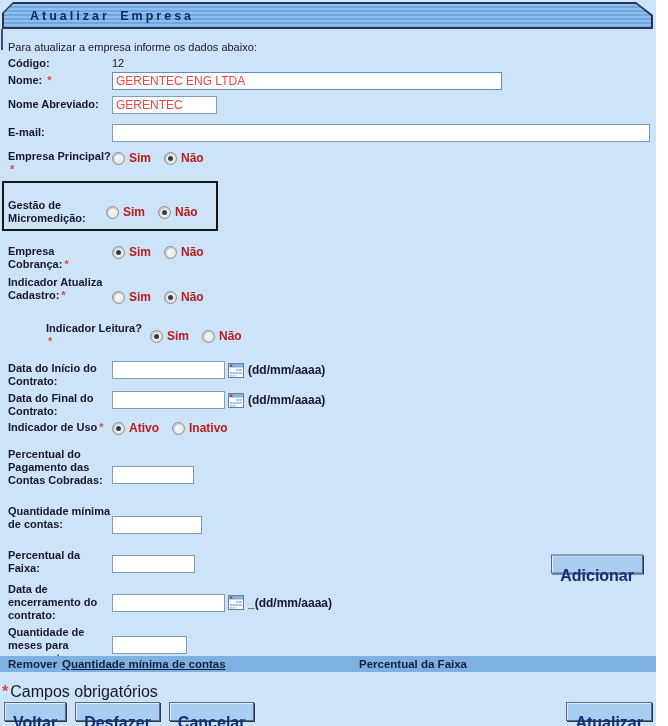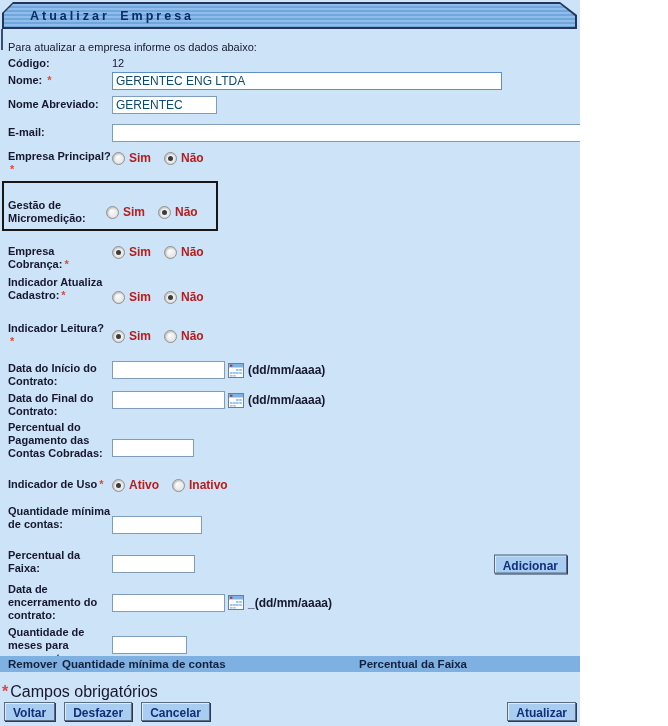--- a/index.html
+++ b/index.html
@@ -1,17 +1,17 @@
 <!DOCTYPE html>
 <html><head>
 <meta charset="utf-8">
 <style>
   * { margin:0; padding:0; box-sizing:border-box; }
   body { font-family:"Liberation Sans", sans-serif; }
-  .page { position:relative; width:580px; height:726px; background:#cde3f7; overflow:hidden; }
+  .page { position:relative; width:656px; height:726px; background:#cde3f7; overflow:hidden; }
 
   
   .titlebar { position:absolute; left:2px; top:2px; right:3px; height:27px;
     background:#26335a;
     clip-path:polygon(0 11px, 11px 0, calc(100% - 17px) 0, 100% 13px, 100% 100%, 0 100%); }
   .titlebar-inner { position:absolute; left:2px; top:2px; right:2px; bottom:2px;
     background:repeating-linear-gradient(to bottom,#8fbeec 0,#8fbeec 2px,#70a6da 2px,#70a6da 4px);
     clip-path:polygon(0 9px, 9px 0, calc(100% - 15px) 0, 100% 12px, 100% 100%, 0 100%);
     display:flex; align-items:center; }
   .title-text { color:#0c2c66; font-size:12.5px; font-weight:bold; letter-spacing:3px; word-spacing:4px; padding-left:26px; }
@@ -26,65 +26,65 @@
   .req { color:#e0463a; font-weight:bold; margin-left:2px; }
 
   .r-intro { min-height:14px; font-size:11px; color:#17172e; }
   .r-codigo { min-height:17px; } .r-codigo .ctrl { font-size:11px; color:#17172e; padding-top:2px; align-items:flex-start; }
   .r-nome { min-height:24px; }
   .r-abrev { min-height:28px; }
   .r-email { min-height:24px; }
   .r-principal { min-height:33px; }
   .r-cobranca { min-height:31px; }
   .r-atualiza { min-height:46px; }
-  .r-leitura { min-height:32px; }
+  .r-leitura { min-height:32px;margin-left:38px; }
   .r-inicio { min-height:30px;margin-top:8px; }
   .r-final { min-height:29px; }
   .r-percpag { min-height:57px; }
   .r-uso { min-height:27px; }
   .r-qmin { min-height:44px; }
   .r-pfaixa { min-height:34px; }
   .r-encerr { min-height:43px; }
   .r-meses { min-height:40px; }
 
   .box-gestao { margin:0 0 12px -6px; width:216px; min-height:50px; border:2px solid #161616;
     display:flex; align-items:center; padding:16px 2px 4px 4px; }
   .box-gestao .lbl { width:98px; padding-top:0; }
 
   .ti { height:18px; border:1px solid #7f9db9; background:#fff; font-family:"Liberation Sans",sans-serif;
-    font-size:12px; color:#0c4a6e; padding:0 3px; }
+    font-size:12px; color:#ef4444; padding:0 3px; }
   .ti-nome { width:390px; border-color:#5f8fc7; }
   .ti-abrev { width:105px; }
   .ti-email { width:538px; }
   .ti-date { width:113px; }
   .ti-percpag { width:82px; }
   .ti-qmin { width:90px; }
   .ti-pfaixa { width:83px; }
   .ti-meses { width:75px; }
 
   .radio { width:13px; height:13px; border-radius:50%; flex:none; position:relative;
     background:radial-gradient(circle at 35% 30%, #ffffff, #dcdcdc); border:1px solid #8f8f8f;
     box-shadow:inset 1px 1px 2px rgba(0,0,0,0.25); cursor:default; }
   .radio.checked::after { content:""; position:absolute; left:3px; top:3px; width:5px; height:5px;
     border-radius:50%; background:#3b3b3b; }
   .opt-lbl { font-size:12px; font-weight:bold; color:#b91c1c; margin:0 13px 0 4px; }
   .radio-group { display:flex; align-items:center; }
 
   .cal { margin-left:3px; flex:none; cursor:pointer; }
   .date-hint { font-size:12px; font-weight:bold; color:#17172e; margin-left:4px; white-space:nowrap; }
 
-  .btn { font-family:"Liberation Sans",sans-serif; font-size:12px; font-weight:bold; color:#10307a;
+  .btn { font-family:"Liberation Sans",sans-serif; font-size:16px; font-weight:bold; color:#10307a;
     background:#a9cdf1; border:1px solid #5a6a85; box-shadow:1px 1px 0 #2c3a57, inset 1px 1px 0 #ddedfc;
-    padding:3px 8px 2px 8px; height:19px; cursor:pointer; white-space:nowrap; }
+    padding:11px 8px 2px 8px; height:19px; cursor:pointer; white-space:nowrap; }
   .btn-adicionar { position:absolute; right:5px; top:50%; transform:translateY(-50%); }
 
   .table-header { position:absolute; left:0; right:0; top:656px; height:16px; background:#7fb0e2;
     display:flex; align-items:center; font-size:11.5px; font-weight:bold; color:#14213d; }
   .th-c1 { padding-left:8px; width:62px; flex:none; }
-  .th-c2 { width:297px; flex:none; }
+  .th-c2 { width:297px; flex:none;text-decoration:underline; }
   .th-c3 { flex:1; }
 
   .footnote { position:absolute; top:683px; left:0; right:0; text-align:left; font-size:16px; color:#17172e; }
   .footnote .req { margin-right:2px; }
 
   .btn-row { position:absolute; top:702px; left:4px; right:4px; display:flex; gap:9px; align-items:center; }
   .btn-atualizar { margin-left:auto; }
 </style>
 </head>
 <body>
@@ -225,36 +225,36 @@
               <rect x="8" y="9" width="2.6" height="2"></rect>
               <rect x="11.2" y="9" width="2.6" height="2"></rect>
               <rect x="2" y="12" width="2.6" height="1.6"></rect>
               <rect x="5.1" y="12" width="2.6" height="1.6"></rect>
             </g>
           </svg>
         <span class="date-hint">(dd/mm/aaaa)</span>
       </div>
     </div>
 
-    <div class="row r-percpag c-center">
-      <div class="lbl">Percentual do Pagamento das Contas Cobradas:</div>
-      <div class="ctrl">
-        <input class="ti ti-percpag" type="text" value="" style="">
-      </div>
-    </div>
-
     <div class="row r-uso">
       <div class="lbl"><span>Indicador de Uso</span><span class="req">*</span></div>
       <div class="ctrl" style="align-self:flex-start; padding-top:2px;">
         <div class="radio-group">
           <span class="radio checked"></span>
           <span class="opt-lbl">Ativo</span>
           <span class="radio"></span>
           <span class="opt-lbl">Inativo</span>
         </div>
+      </div>
+    </div>
+
+    <div class="row r-percpag c-center">
+      <div class="lbl">Percentual do Pagamento das Contas Cobradas:</div>
+      <div class="ctrl">
+        <input class="ti ti-percpag" type="text" value="" style="">
       </div>
     </div>
 
     <div class="row r-qmin c-center">
       <div class="lbl">Quantidade mínima de contas:</div>
       <div class="ctrl">
         <input class="ti ti-qmin" type="text" value="" style="">
       </div>
     </div>
 

